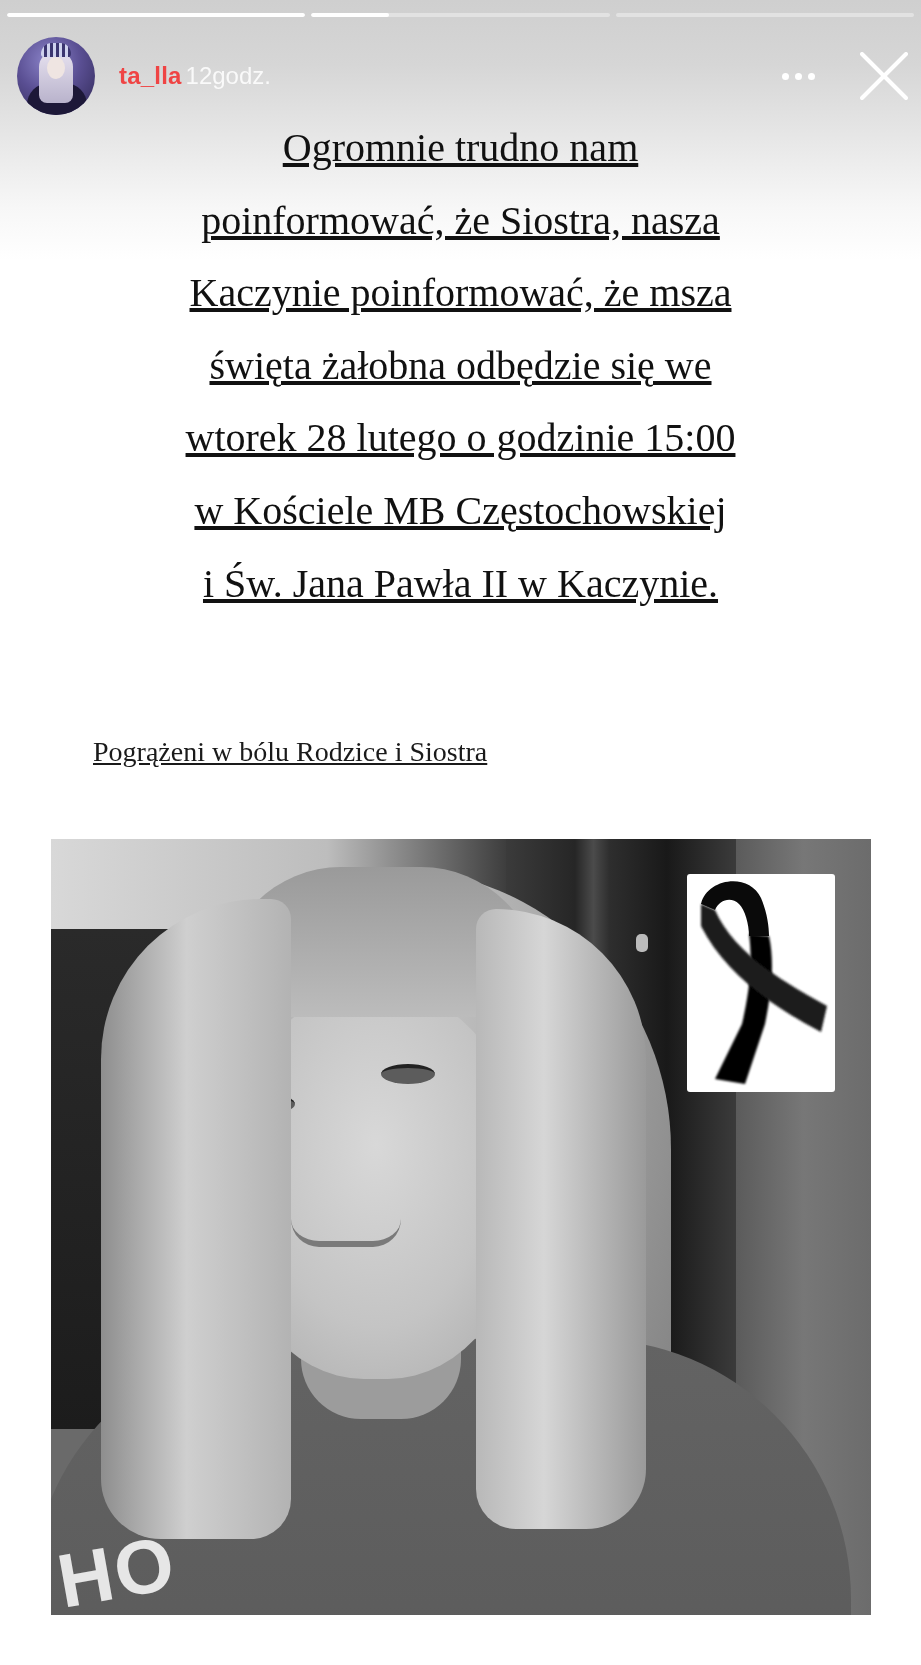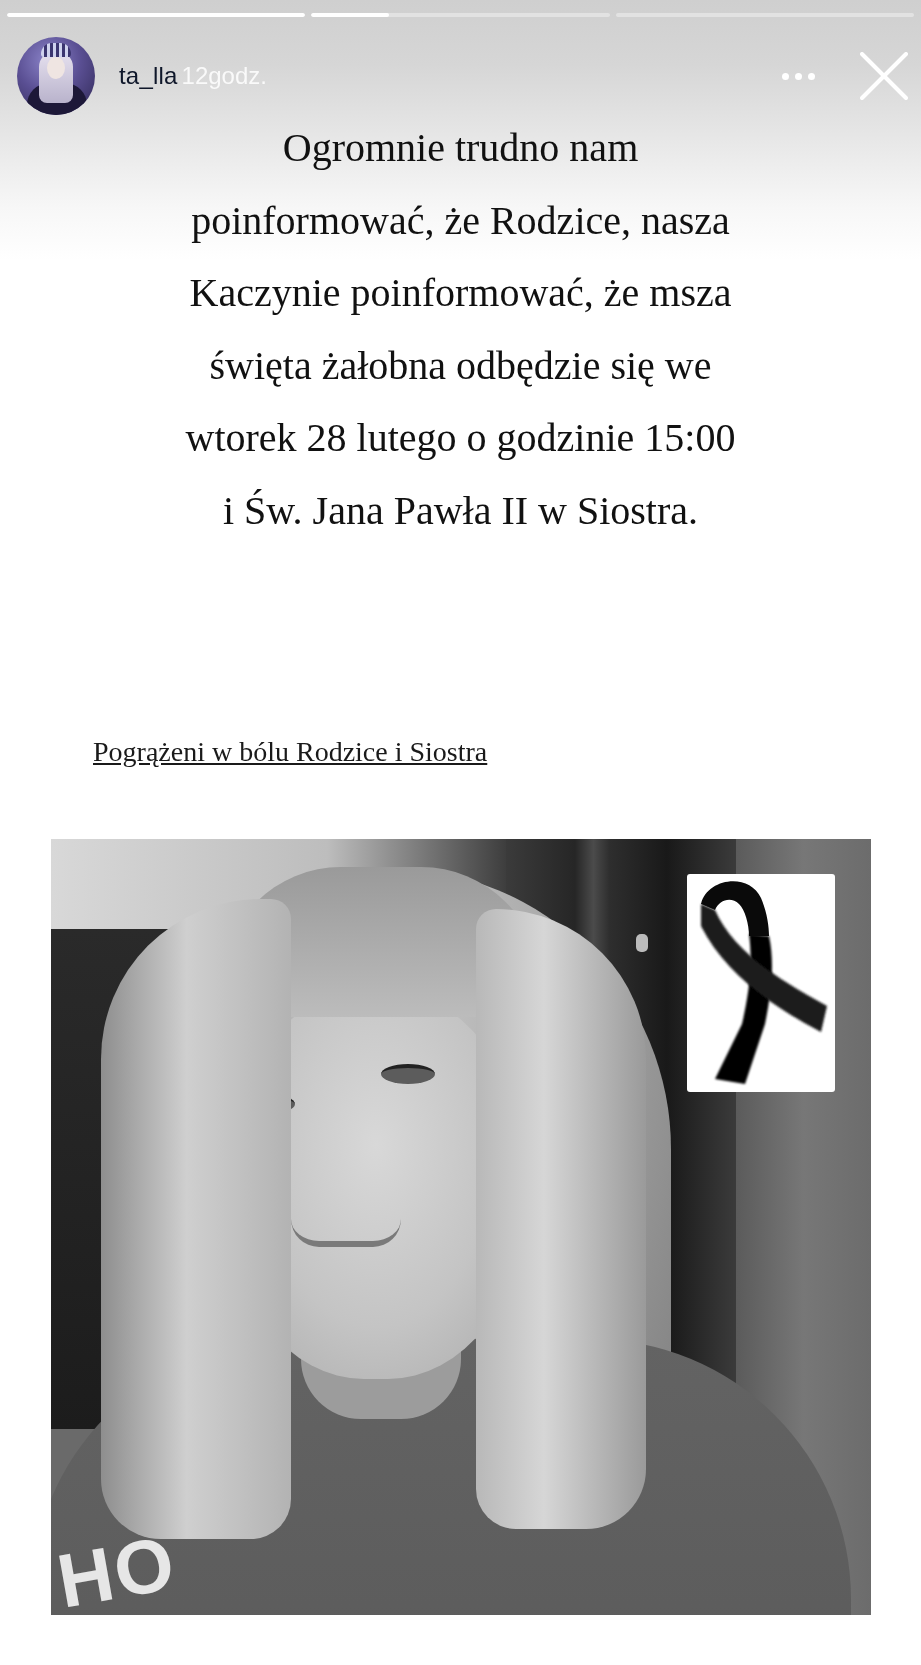--- a/index.html
+++ b/index.html
@@ -39,36 +39,36 @@
   }
   .avatar .face {
     position: absolute; left: 30px; top: 20px; width: 18px; height: 22px; border-radius: 50%;
     background: #efe5e2;
   }
   .avatar .body {
     position: absolute; left: 10px; top: 46px; width: 60px; height: 40px; border-radius: 22px 22px 0 0;
     background: #1d1838;
   }
   .username {
-    margin-left: 24px; color: #0f172a; font-size: 24px; font-weight: normal; letter-spacing: 0.2px;
+    margin-left: 24px; color: #ef4444; font-size: 24px; font-weight: bold; letter-spacing: 0.2px;
   }
   .timeago {
     margin-left: 4px; color: rgba(255,255,255,0.85); font-size: 24px;
   }
   .spacer { flex: 1; }
   .more-btn {
     width: 50px; height: 40px; display: flex; align-items: center; justify-content: center; gap: 6px;
     margin-right: 36px; cursor: pointer;
   }
   .more-btn span { width: 7px; height: 7px; background: #fff; border-radius: 50%; display: block; }
   .close-btn { width: 50px; height: 50px; cursor: pointer; display:flex; align-items:center; justify-content:center; }
   .notice {
     position: absolute; left: 0; width: 921px; top: 112px;
     font-family: "Liberation Serif", "DejaVu Serif", serif;
-    color: #111; text-align: center; font-size: 40px; line-height: 72.6px;
+    color: #111; text-align: center; font-size: 40px; line-height: 72.6px; text-decoration: underline;
   }
   .notice .line { display: block; white-space: nowrap; }
   .signature {
     position: absolute; left: 93px; top: 736px;
     font-family: "Liberation Serif", "DejaVu Serif", serif;
     font-size: 28px; color: #1a1a1a; text-decoration: underline;
   }
   .photo {
     position: absolute; left: 51px; top: 839px; width: 820px; height: 776px; overflow: hidden;
     background: #6a6a6a;
@@ -129,25 +129,26 @@
   <div class="close-btn">
     <svg width="48" height="48" viewBox="0 0 48 48">
       <line x1="2" y1="2" x2="46" y2="46" stroke="#ffffff" stroke-width="4" stroke-linecap="round"></line>
       <line x1="46" y1="2" x2="2" y2="46" stroke="#ffffff" stroke-width="4" stroke-linecap="round"></line>
     </svg>
   </div>
 </div>
 
 <div class="notice">
   <span class="line">Ogromnie trudno nam</span>
-  <span class="line">poinformować, że Rodzice, nasza</span>
+  <span class="line">poinformować, że Siostra, nasza</span>
   <span class="line">Kaczynie poinformować, że msza</span>
   <span class="line">święta żałobna odbędzie się we</span>
   <span class="line">wtorek 28 lutego o godzinie 15:00</span>
-  <span class="line">i Św. Jana Pawła II w Siostra.</span>
+  <span class="line">w Kościele MB Częstochowskiej</span>
+  <span class="line">i Św. Jana Pawła II w Kaczynie.</span>
 </div>
 
 <div class="signature">Pogrążeni w bólu Rodzice i Siostra</div>
 
 <div class="photo">
   <div class="bg-left-top"></div>
   <div class="bg-left"></div>
   <div class="bg-door">
       <div class="handle"></div>
     </div>

